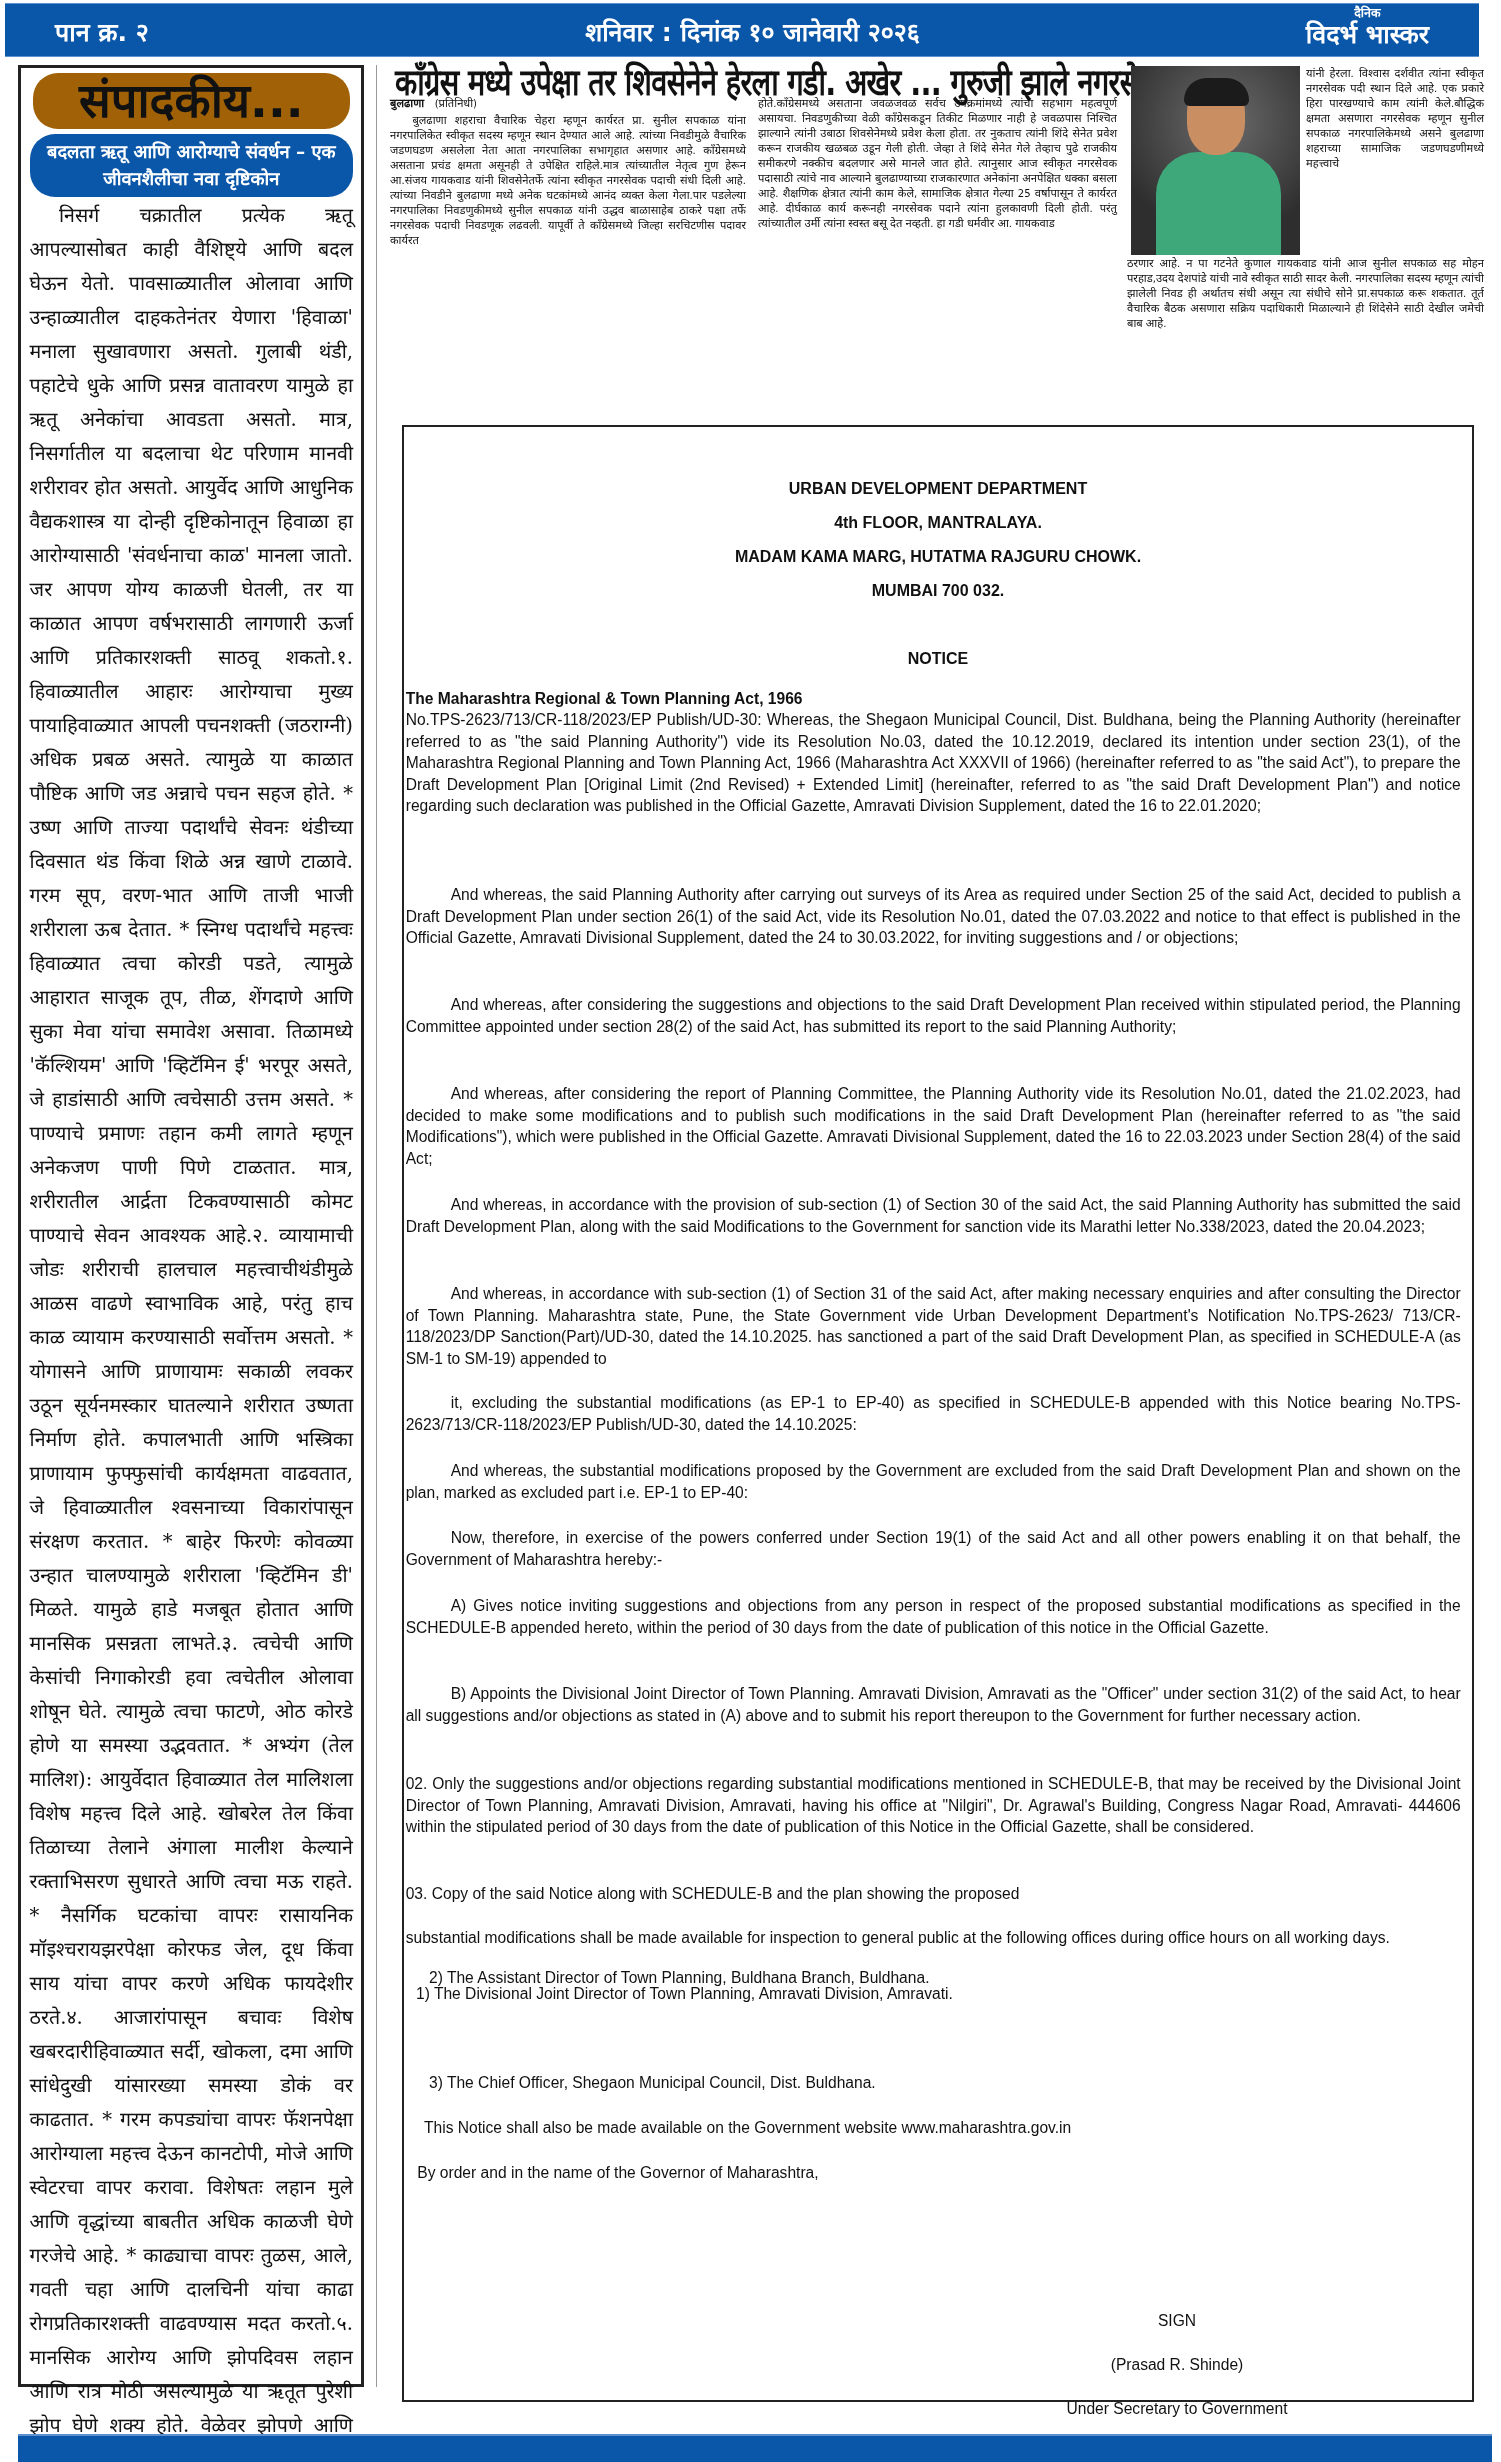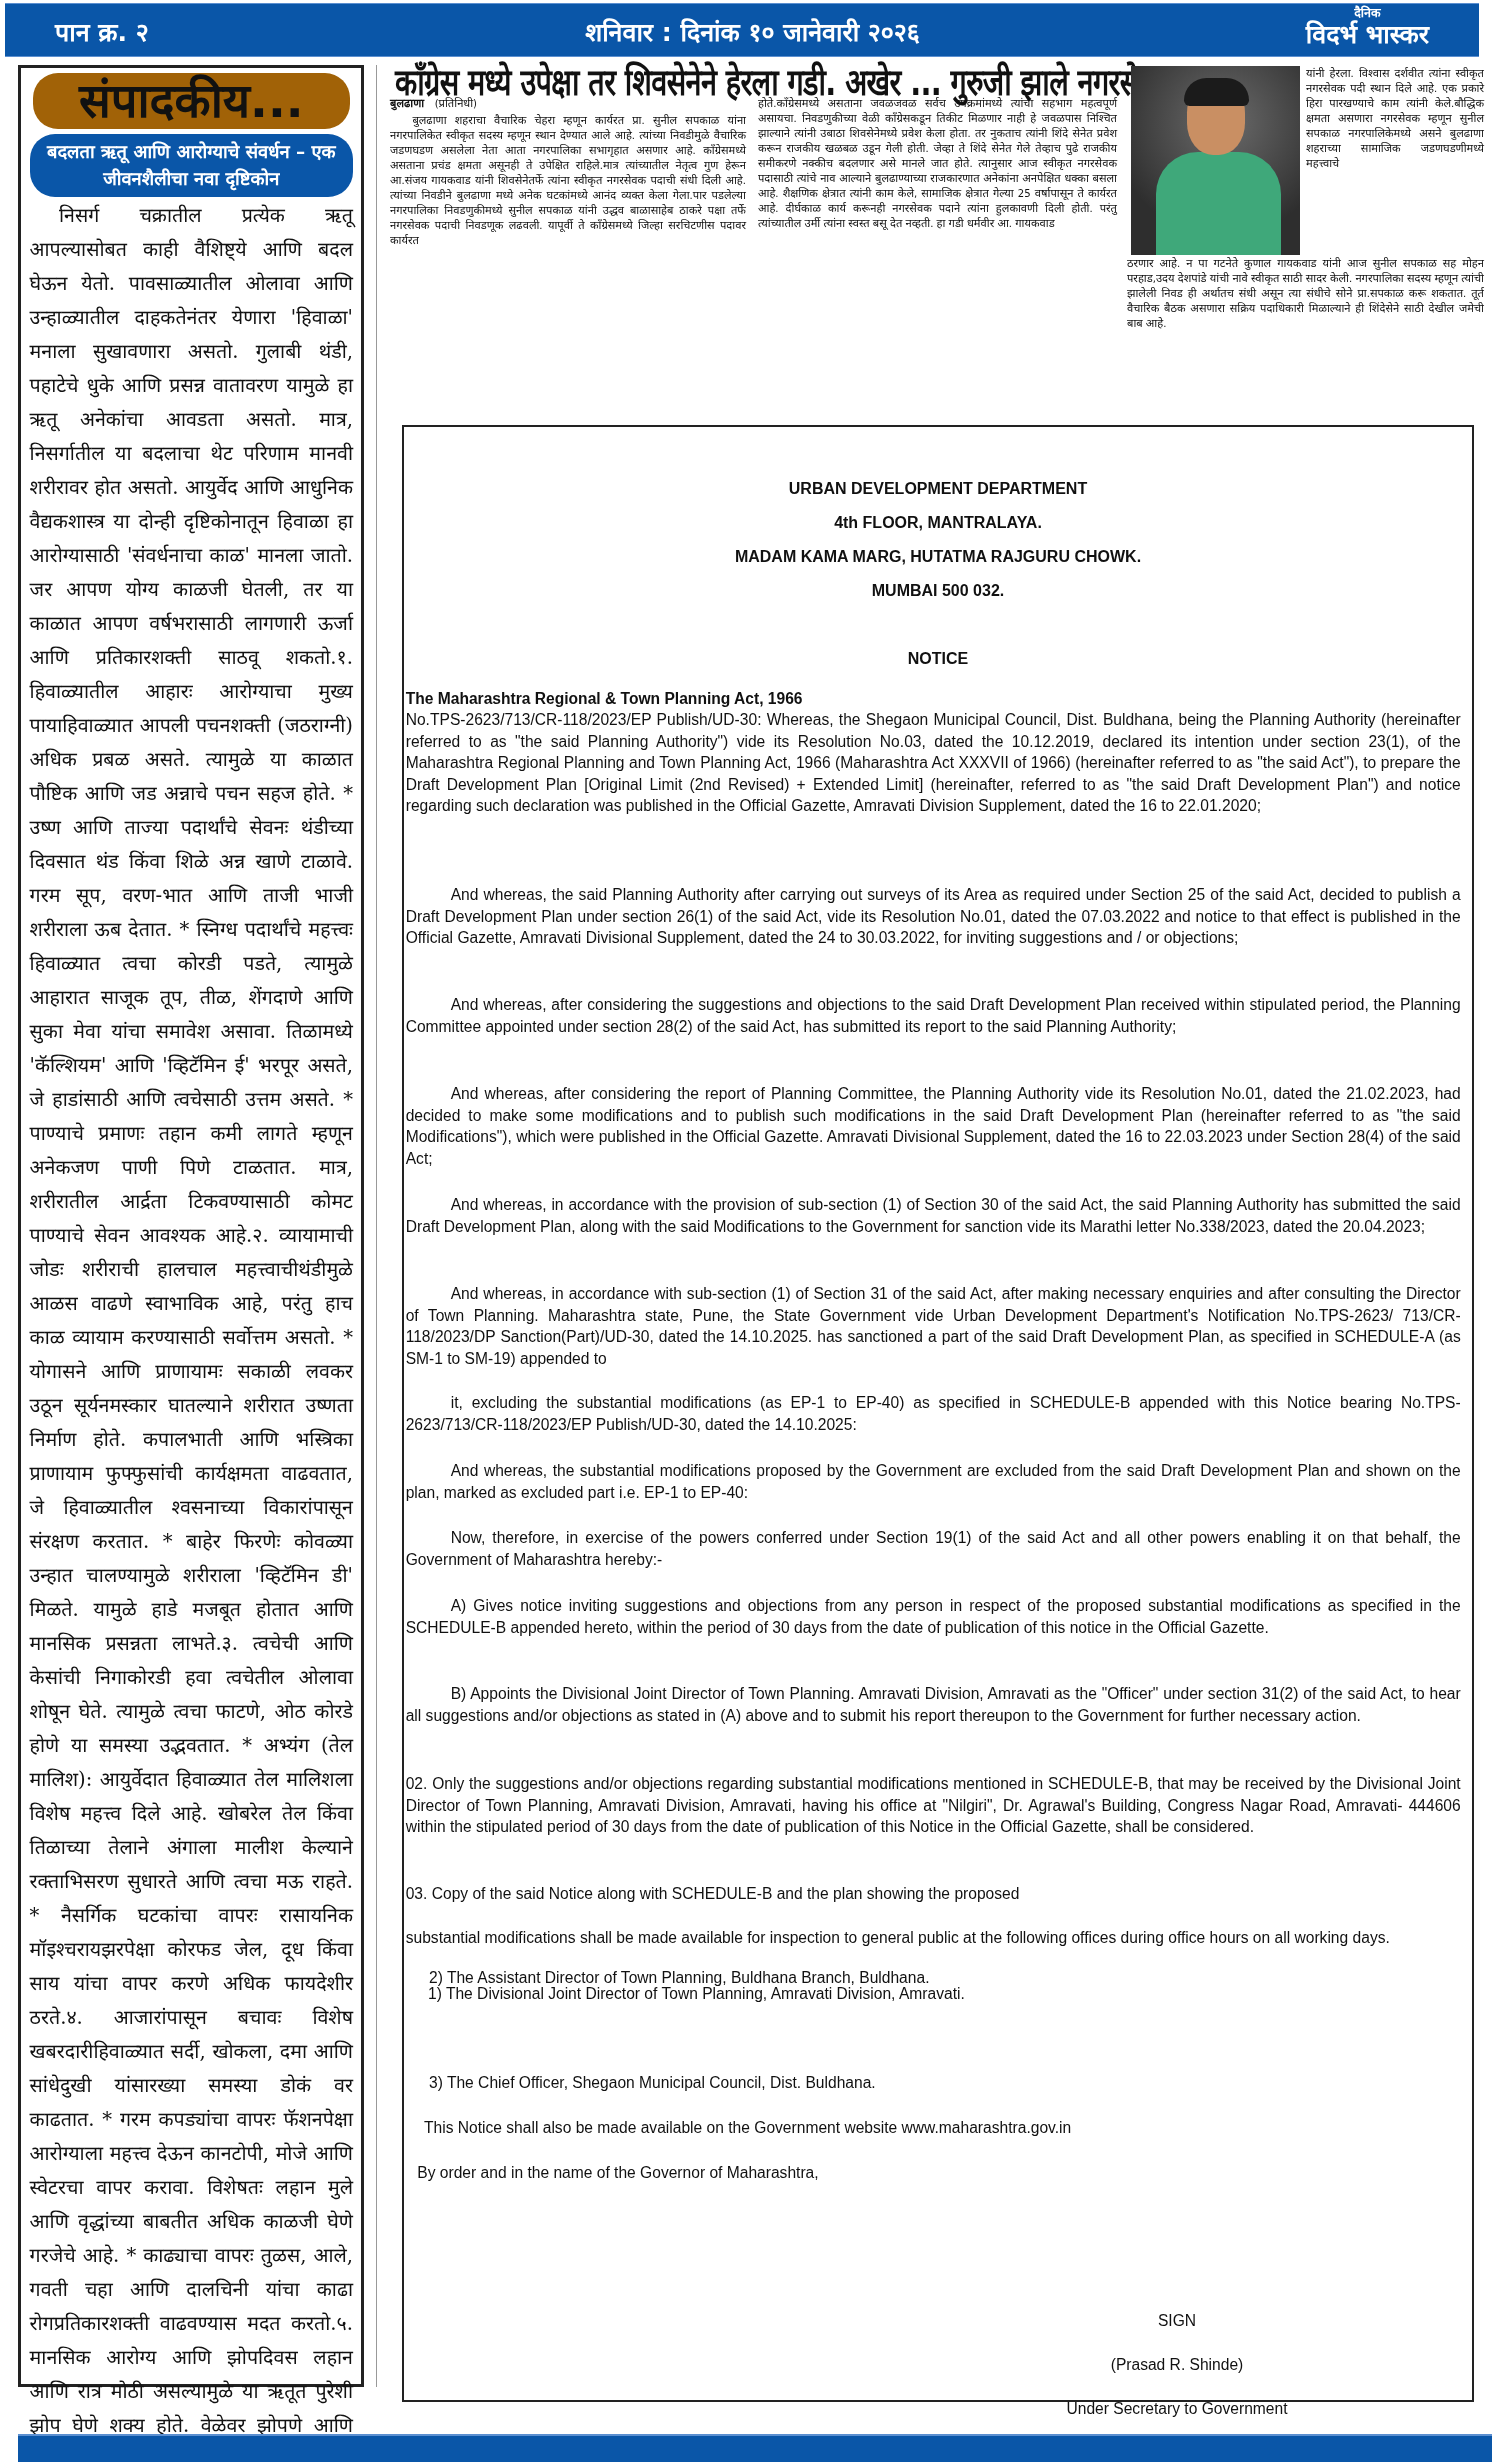--- a/index.html
+++ b/index.html
@@ -74,40 +74,40 @@
   <div class="face"></div>
   <div class="hair"></div>
 </div>
 <div class="news-col col3a">यांनी हेरला. विश्वास दर्शवीत त्यांना स्वीकृत नगरसेवक पदी स्थान दिले आहे. एक प्रकारे हिरा पारखण्याचे काम त्यांनी केले.बौद्धिक क्षमता असणारा नगरसेवक म्हणून सुनील सपकाळ नगरपालिकेमध्ये असने बुलढाणा शहराच्या सामाजिक जडणघडणीमध्ये महत्त्वाचे</div>
 <div class="news-col col3b">ठरणार आहे. न पा गटनेते कुणाल गायकवाड यांनी आज सुनील सपकाळ सह मोहन परहाड,उदय देशपांडे यांची नावे स्वीकृत साठी सादर केली. नगरपालिका सदस्य म्हणून त्यांची झालेली निवड ही अर्थातच संधी असून त्या संधीचे सोने प्रा.सपकाळ करू शकतात. तूर्त वैचारिक बैठक असणारा सक्रिय पदाधिकारी मिळाल्याने ही शिंदेसेने साठी देखील जमेची बाब आहे.</div>
 
 <div class="notice">
   <div class="hdr" style="top:51px">URBAN DEVELOPMENT DEPARTMENT</div>
   <div class="hdr" style="top:85px">4th FLOOR, MANTRALAYA.</div>
   <div class="hdr" style="top:119px">MADAM KAMA MARG, HUTATMA RAJGURU CHOWK.</div>
-  <div class="hdr" style="top:153px">MUMBAI 500 032.</div>
+  <div class="hdr" style="top:153px">MUMBAI 700 032.</div>
   <div class="hdr" style="top:221px">NOTICE</div>
 
   <div class="p act" style="top:261px">The Maharashtra Regional &amp; Town Planning Act, 1966</div>
   <div class="p" style="top:282px">No.TPS-2623/713/CR-118/2023/EP Publish/UD-30: Whereas, the Shegaon Municipal Council, Dist. Buldhana, being the Planning Authority (hereinafter referred to as "the said Planning Authority") vide its Resolution No.03, dated the 10.12.2019, declared its intention under section 23(1), of the Maharashtra Regional Planning and Town Planning Act, 1966 (Maharashtra Act XXXVII of 1966) (hereinafter referred to as "the said Act"), to prepare the Draft Development Plan [Original Limit (2nd Revised) + Extended Limit] (hereinafter, referred to as "the said Draft Development Plan") and notice regarding such declaration was published in the Official Gazette, Amravati Division Supplement, dated the 16 to 22.01.2020;</div>
   <div class="p ind" style="top:457px">And whereas, the said Planning Authority after carrying out surveys of its Area as required under Section 25 of the said Act, decided to publish a Draft Development Plan under section 26(1) of the said Act, vide its Resolution No.01, dated the 07.03.2022 and notice to that effect is published in the Official Gazette, Amravati Divisional Supplement, dated the 24 to 30.03.2022, for inviting suggestions and / or objections;</div>
   <div class="p ind" style="top:567px">And whereas, after considering the suggestions and objections to the said Draft Development Plan received within stipulated period, the Planning Committee appointed under section 28(2) of the said Act, has submitted its report to the said Planning Authority;</div>
   <div class="p ind" style="top:656px">And whereas, after considering the report of Planning Committee, the Planning Authority vide its Resolution No.01, dated the 21.02.2023, had decided to make some modifications and to publish such modifications in the said Draft Development Plan (hereinafter referred to as "the said Modifications"), which were published in the Official Gazette. Amravati Divisional Supplement, dated the 16 to 22.03.2023 under Section 28(4) of the said Act;</div>
   <div class="p ind" style="top:767px">And whereas, in accordance with the provision of sub-section (1) of Section 30 of the said Act, the said Planning Authority has submitted the said Draft Development Plan, along with the said Modifications to the Government for sanction vide its Marathi letter No.338/2023, dated the 20.04.2023;</div>
   <div class="p ind" style="top:856px">And whereas, in accordance with sub-section (1) of Section 31 of the said Act, after making necessary enquiries and after consulting the Director of Town Planning. Maharashtra state, Pune, the State Government vide Urban Development Department's Notification No.TPS-2623/ 713/CR-118/2023/DP Sanction(Part)/UD-30, dated the 14.10.2025. has sanctioned a part of the said Draft Development Plan, as specified in SCHEDULE-A (as SM-1 to SM-19) appended to</div>
   <div class="p ind" style="top:965px">it, excluding the substantial modifications (as EP-1 to EP-40) as specified in SCHEDULE-B appended with this Notice bearing No.TPS-2623/713/CR-118/2023/EP Publish/UD-30, dated the 14.10.2025:</div>
   <div class="p ind" style="top:1033px">And whereas, the substantial modifications proposed by the Government are excluded from the said Draft Development Plan and shown on the plan, marked as excluded part i.e. EP-1 to EP-40:</div>
   <div class="p ind" style="top:1100px">Now, therefore, in exercise of the powers conferred under Section 19(1) of the said Act and all other powers enabling it on that behalf, the Government of Maharashtra hereby:-</div>
   <div class="p ind" style="top:1168px">A) Gives notice inviting suggestions and objections from any person in respect of the proposed substantial modifications as specified in the SCHEDULE-B appended hereto, within the period of 30 days from the date of publication of this notice in the Official Gazette.</div>
   <div class="p ind" style="top:1256px">B) Appoints the Divisional Joint Director of Town Planning. Amravati Division, Amravati as the "Officer" under section 31(2) of the said Act, to hear all suggestions and/or objections as stated in (A) above and to submit his report thereupon to the Government for further necessary action.</div>
   <div class="p" style="top:1346px">02. Only the suggestions and/or objections regarding substantial modifications mentioned in SCHEDULE-B, that may be received by the Divisional Joint Director of Town Planning, Amravati Division, Amravati, having his office at "Nilgiri", Dr. Agrawal's Building, Congress Nagar Road, Amravati- 444606 within the stipulated period of 30 days from the date of publication of this Notice in the Official Gazette, shall be considered.</div>
   <div class="p" style="top:1456px">03. Copy of the said Notice along with SCHEDULE-B and the plan showing the proposed</div>
   <div class="p" style="top:1500px">substantial modifications shall be made available for inspection to general public at the following offices during office hours on all working days.</div>
 
-  <div class="p" style="top:1556px; padding-left:24px">1) The Divisional Joint Director of Town Planning, Amravati Division, Amravati.</div>
+  <div class="p" style="top:1556px; padding-left:12px">1) The Divisional Joint Director of Town Planning, Amravati Division, Amravati.</div>
   <div class="p" style="top:1540px; padding-left:25px">2) The Assistant Director of Town Planning, Buldhana Branch, Buldhana.</div>
   <div class="p" style="top:1645px; padding-left:25px">3) The Chief Officer, Shegaon Municipal Council, Dist. Buldhana.</div>
   <div class="p" style="top:1690px; padding-left:20px">This Notice shall also be made available on the Government website www.maharashtra.gov.in</div>
   <div class="p" style="top:1735px; padding-left:13.3px">By order and in the name of the Governor of Maharashtra,</div>
 
   <div class="r" style="left:640px; top:1883px">SIGN</div>
   <div class="r" style="left:640px; top:1927px">(Prasad R. Shinde)</div>
   <div class="r" style="left:640px; top:1971px">Under Secretary to Government</div>
 </div>
 

